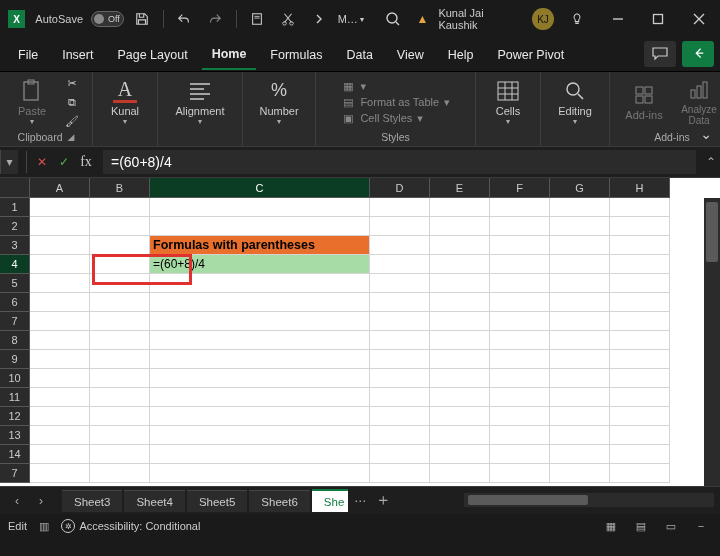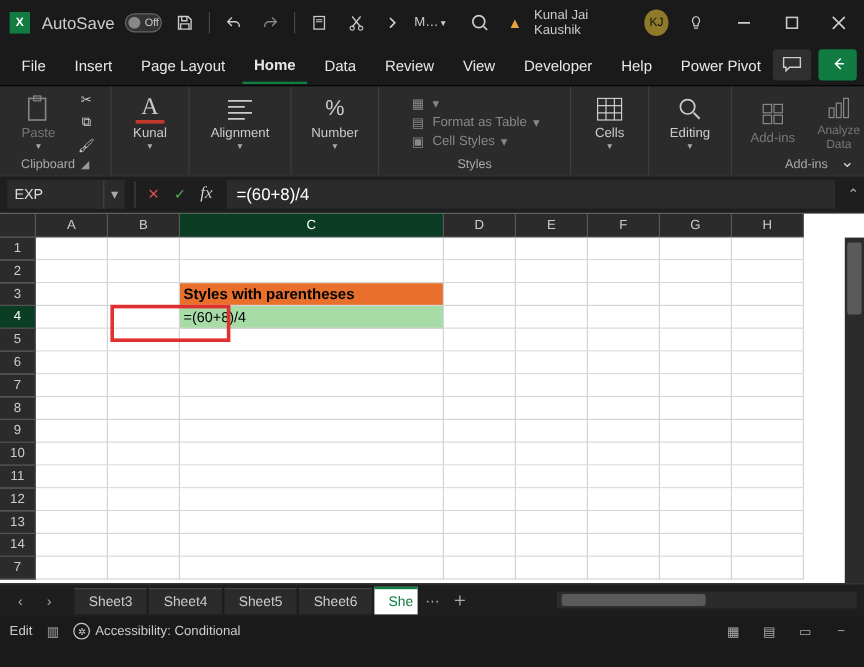--- a/index.html
+++ b/index.html
@@ -15,21 +15,21 @@
 
   
   .titlebar {
     height: 38px;
     background: #1a1a1a;
     display: flex; align-items: center;
     padding: 0 4px;
     gap: 6px;
   }
   .app-icon { width: 18px; height: 18px; background: #107c41; margin-left: 4px; display:flex;align-items:center;justify-content:center;color:#fff;font-size:10px;font-weight:bold;}
-  .autosave-label { font-size: 14px; color: #ccc; margin-left: 4px;}
+  .autosave-label { font-size: 11px; color: #ccc; margin-left: 4px;}
   .autosave-toggle {
     width: 34px; height: 16px; border-radius: 8px;
     border: 1px solid #666; display:inline-flex; align-items:center;
     background:#333; position:relative; margin-left:2px;
   }
   .autosave-toggle .knob { width:10px;height:10px;border-radius:50%;background:#888;margin-left:2px;}
   .autosave-toggle .off { font-size:9px; color:#ccc; margin-left:4px;}
   .tb-btn { width:26px; height:26px; display:flex;align-items:center;justify-content:center;color:#ccc; cursor:pointer;}
   .tb-sep { width:1px; height:18px; background:#444; margin:0 2px;}
   .tb-spacer { flex:1 1 auto; }
@@ -76,21 +76,21 @@
   .launcher { font-size:9px; color:#999; margin-left:2px;}
 
   
   .fx-row { height:32px; background:#1e1e1e; display:flex; align-items:center; border-top:1px solid #3a3a3a; border-bottom:1px solid #3a3a3a;}
   .name-box { width:80px; height:24px; background:#2b2b2b; margin-left:6px; display:flex; align-items:center; padding:0 6px; color:#ddd; font-size:12px;}
   .name-drop { width:18px;height:24px;background:#2b2b2b;display:flex;align-items:center;justify-content:center;color:#aaa;cursor:pointer;margin-right:4px;border-left:1px solid #444;}
   .fx-sep { width:1px;height:22px;background:#444;margin:0 4px;}
   .fx-btn { width:22px;height:22px;display:flex;align-items:center;justify-content:center;cursor:pointer;}
   .fx-cancel { color:#d85050;}
   .fx-enter { color:#54b054;}
-  .fx-func { color:#ccc; font-style:italic; font-family:"Times New Roman",serif; font-size:14px;text-align:center;}
+  .fx-func { color:#ccc; font-family:"Times New Roman",serif; font-size:14px;text-align:center;}
   .formula-input { flex:1; height:24px; background:#2b2b2b; margin:0 6px 0 6px; padding:0 8px; display:flex; align-items:center; color:#fff; font-size:14px;}
   .fx-expand { width:18px;color:#aaa;cursor:pointer;text-align:center;}
 
   
   .grid-wrap { position:relative; height:308px; background:#fff;}
   .col-headers { display:flex; height:20px;}
   .corner { width:30px; height:20px; background:#2b2b2b; border-right:1px solid #555; border-bottom:1px solid #555;}
   .col-h { height:20px; background:#2b2b2b; color:#ccc; font-size:11px; display:flex;align-items:center;justify-content:center; border-right:1px solid #555; border-bottom:1px solid #555; cursor:pointer;}
   .col-h.active { background:#0a3d23; color:#fff;}
   .row-area { display:flex; }
@@ -203,24 +203,23 @@
         <path stroke="#ccc" stroke-width="1.4" d="M1 1l10 10M11 1 1 11"></path>
       </svg>
   </div>
 </div>
 
 <div class="ribbon-tabs">
   <div class="ribbon-tab">File</div>
   <div class="ribbon-tab">Insert</div>
   <div class="ribbon-tab">Page Layout</div>
   <div class="ribbon-tab active">Home</div>
+  <div class="ribbon-tab">Formulas</div>
   <div class="ribbon-tab">Data</div>
-  <div class="ribbon-tab">Review</div>
   <div class="ribbon-tab">View</div>
-  <div class="ribbon-tab">Developer</div>
   <div class="ribbon-tab">Help</div>
   <div class="ribbon-tab">Power Pivot</div>
   <div class="ribbon-right">
     <div class="comment-btn">
       <svg width="16" height="14" viewBox="0 0 16 14">
           <path fill="none" stroke="#ccc" stroke-width="1.2" d="M1 1h14v8H6l-3 3V9H1z"></path>
         </svg>
     </div>
     <div class="share-btn">
       <svg width="14" height="14" viewBox="0 0 16 16">
@@ -373,21 +372,20 @@
       </div>
     </div>
     <div class="group-label">
         <span>Add-ins</span>
       </div>
   </div>
   <div class="ribbon-collapse">⌄</div>
 </div>
 
 <div class="fx-row">
-  <div class="name-box">EXP</div>
   <div class="name-drop">▾</div>
   <div class="fx-sep"></div>
   <div class="fx-btn fx-cancel">✕</div>
   <div class="fx-btn fx-enter">✓</div>
   <div class="fx-btn fx-func">fx</div>
   <div class="formula-input">=(60+8)/4</div>
   <div class="fx-expand">⌃</div>
 </div>
 
 <div class="grid-wrap">
@@ -535,21 +533,21 @@
         <div class="cell" style="left: 520px; top: 247px; width: 60px; height: 19px;"></div>
         <div class="cell" style="left: 580px; top: 247px; width: 60px; height: 19px;"></div>
         <div class="cell" style="left: 0px; top: 266px; width: 60px; height: 19px;"></div>
         <div class="cell" style="left: 60px; top: 266px; width: 60px; height: 19px;"></div>
         <div class="cell" style="left: 120px; top: 266px; width: 220px; height: 19px;"></div>
         <div class="cell" style="left: 340px; top: 266px; width: 60px; height: 19px;"></div>
         <div class="cell" style="left: 400px; top: 266px; width: 60px; height: 19px;"></div>
         <div class="cell" style="left: 460px; top: 266px; width: 60px; height: 19px;"></div>
         <div class="cell" style="left: 520px; top: 266px; width: 60px; height: 19px;"></div>
         <div class="cell" style="left: 580px; top: 266px; width: 60px; height: 19px;"></div>
-        <div class="cell hdr-cell" style="left: 120px; top: 38px; width: 220px; height: 19px;">Styles with parentheses</div>
+        <div class="cell hdr-cell" style="left: 120px; top: 38px; width: 220px; height: 19px;">Formulas with parentheses</div>
         <div class="cell edit-cell" style="left: 120px; top: 57px; width: 220px; height: 19px;">=(60+8)/4</div>
         <div class="red-outline" style="left: 62px; top: 56px; width: 100px; height: 31px;"></div>
       </div>
   </div>
   <div class="grid-scroll-v">
       <div class="thumb"></div>
     </div>
 </div>
 
 <div class="sheet-row">

